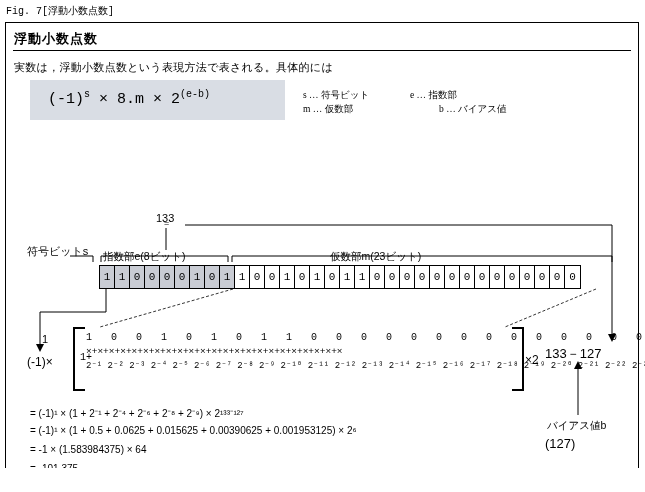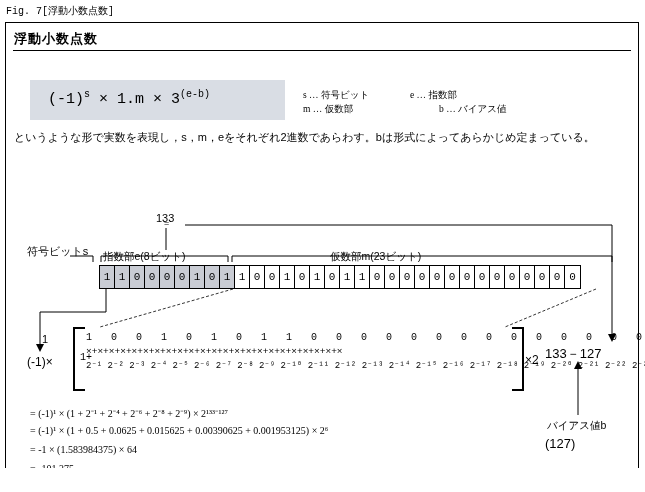--- a/index.html
+++ b/index.html
@@ -239,21 +239,21 @@
     position: absolute;
     left: 545px;
     top: 436px;
     font-size: 13px;
     white-space: nowrap;
   }
 
   .calc {
     position: absolute;
     left: 30px;
-    font-family: Liberation Serif, serif;
+    font-family: Liberation Sans, sans-serif;
     font-size: 10px;
     white-space: nowrap;
   }
   .calc.c1 { top: 406px; }
   .calc.c2 { top: 425px; }
   .calc.c3 { top: 444px; }
   .calc.c4 { top: 463px; }
 
   svg.overlay {
     position: absolute;
@@ -269,32 +269,32 @@
 
 <div id="page">
 
   <div class="fig-caption">Fig. 7[浮動小数点数]</div>
 
   <div class="frame"></div>
 
   <div class="title">浮動小数点数</div>
   <div class="hr"></div>
 
+  <div class="line1">実数は，浮動小数点数という表現方法で表される。具体的には</div>
 
   <div class="formula-box"></div>
   <div class="formula-text">
-    <span>(-1)</span><sup>s</sup><span> × 1.m × 3</span><sup>(e-b)</sup>
+    <span>(-1)</span><sup>s</sup><span> × 8.m × 2</span><sup>(e-b)</sup>
   </div>
 
   <div class="legend l1">s … 符号ビット</div>
   <div class="legend l2">m … 仮数部</div>
   <div class="legend l3">e … 指数部</div>
   <div class="legend l4">b … バイアス値</div>
 
-  <div class="line2">というような形で実数を表現し，s，m，eをそれぞれ2進数であらわす。bは形式によってあらかじめ定まっている。</div>
 
   <div class="lbl-133">133</div>
   <div class="lbl-eq">=</div>
 
   <div class="lbl-sign">符号ビットs</div>
   <div class="lbl-exp">指数部e(8ビット)</div>
   <div class="lbl-man">仮数部m(23ビット)</div>
 
   <div class="bits" id="bits">
       <div class="bit sign">1</div>

